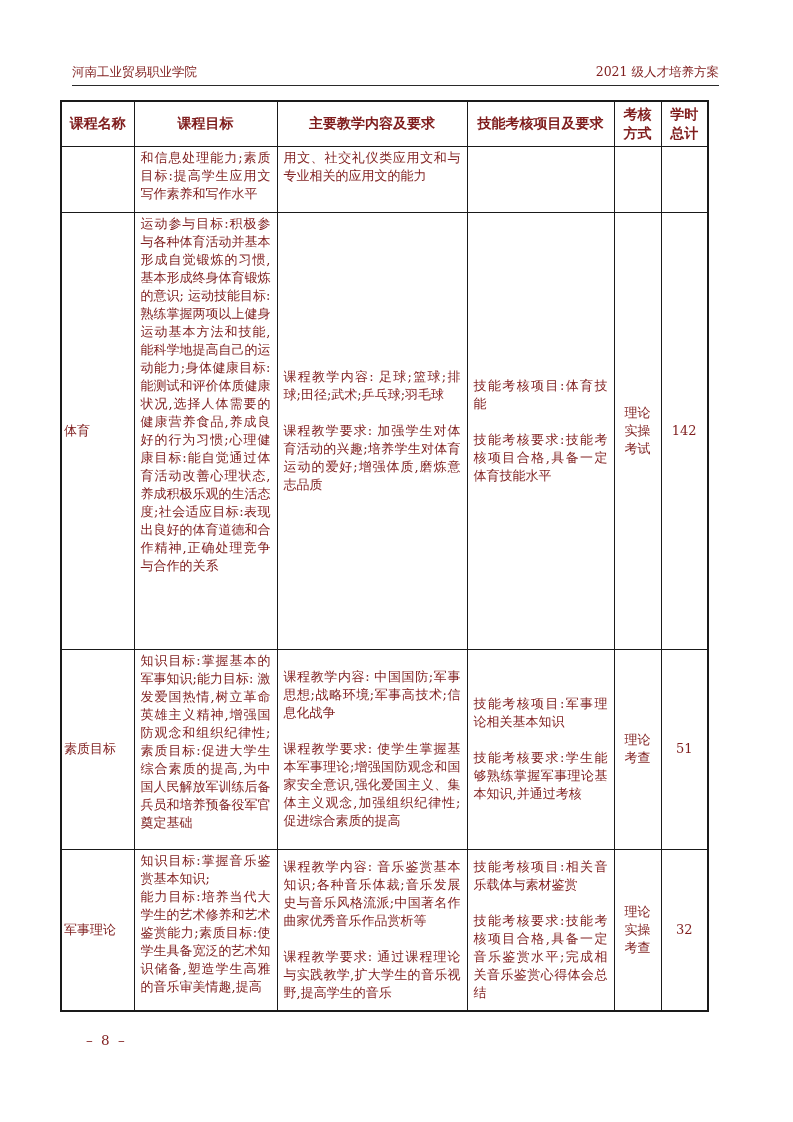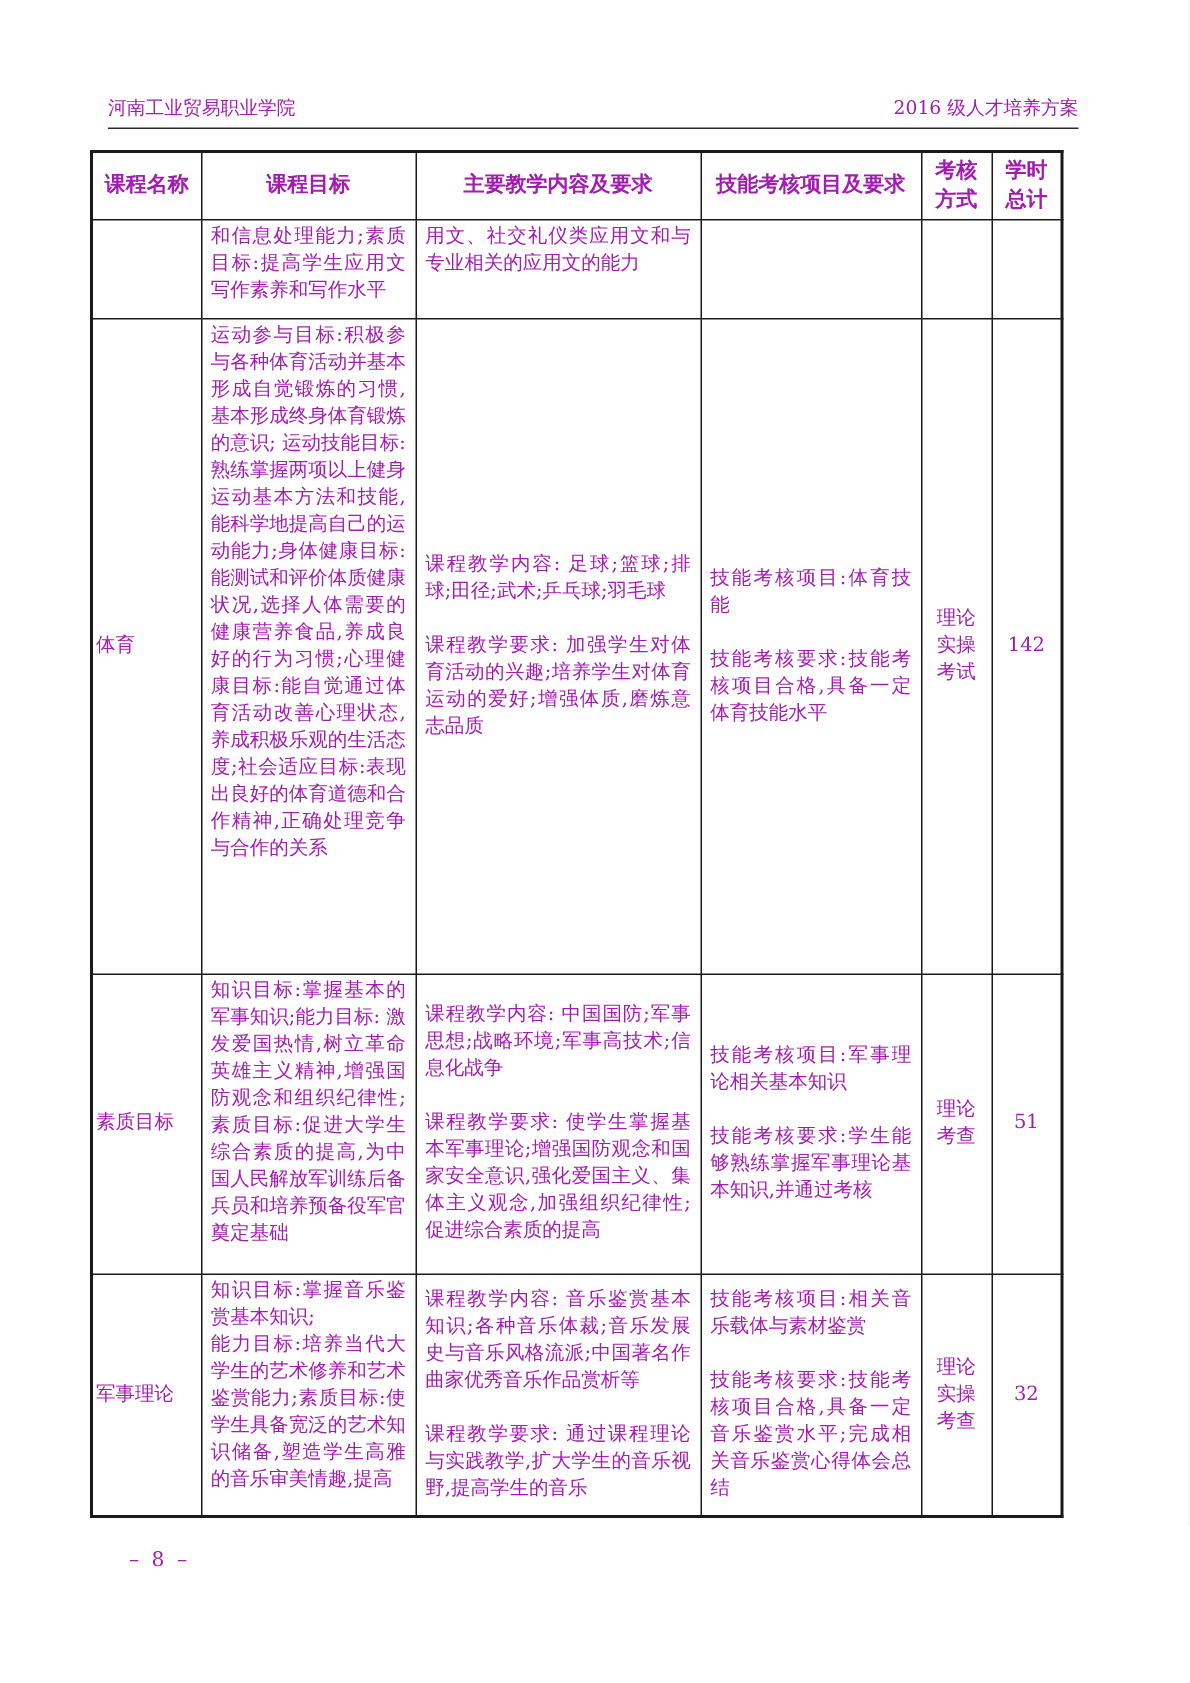--- a/index.html
+++ b/index.html
@@ -3,21 +3,21 @@
 <meta charset="utf-8">
 <style>
   html, body { margin: 0; padding: 0; background: #e8e8e8; }
   .page {
     position: relative;
     width: 793px;
     height: 1122px;
     margin: 0 auto;
     background: #ffffff;
     font-family: "DejaVu Serif", serif;
-    color: #a21caf;
+    color: #7f1d1d;
     overflow: hidden;
   }
   .pagehead {
     position: absolute;
     left: 72px;
     top: 64px;
     width: 647px;
     display: flex;
     justify-content: space-between;
     align-items: flex-end;
@@ -75,21 +75,21 @@
     letter-spacing: 2px;
   }
 </style>
 </head>
 <body>
 
 <div class="page">
 
   <div class="pagehead">
     <span>河南工业贸易职业学院</span>
-    <span>2016 级人才培养方案</span>
+    <span>2021 级人才培养方案</span>
   </div>
 
   <table class="course-table">
     <colgroup>
       <col style="width:73px">
       <col style="width:143px">
       <col style="width:190px">
       <col style="width:147px">
       <col style="width:47px">
       <col style="width:47px">

